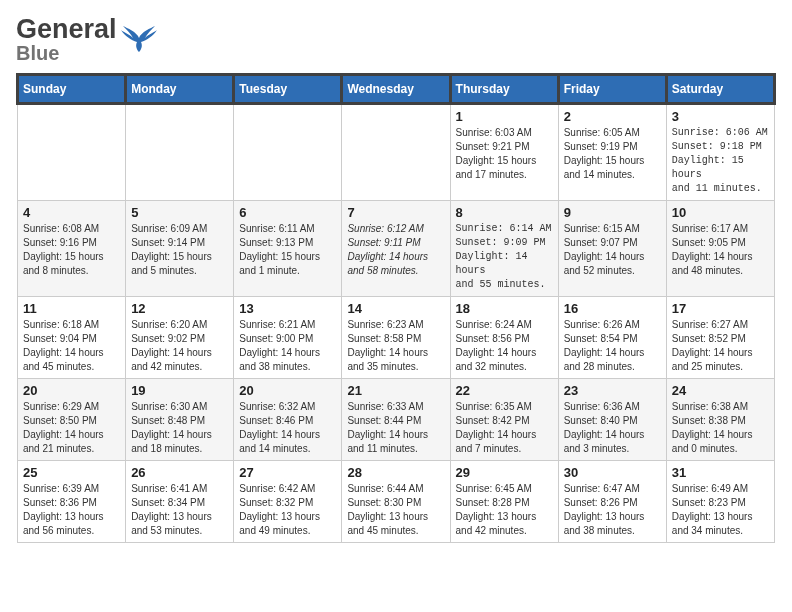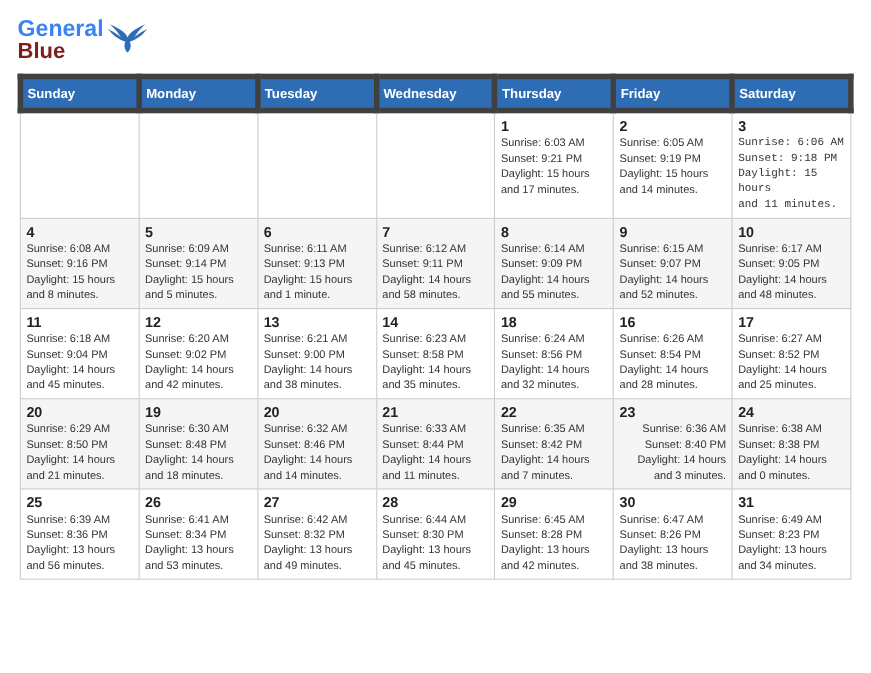--- a/index.html
+++ b/index.html
@@ -33,21 +33,21 @@
       border-collapse: collapse;
       font-size: 11px;
     }
     .calendar-table th {
       background-color: #2e6db4;
       color: #fff;
       padding: 6px 4px;
       text-align: left;
       font-size: 12px;
       font-weight: bold;
-      border: 5px solid #404040;
+      border: 3px solid #404040;
     }
     .calendar-table td {
       border: 1px solid #ccc;
       vertical-align: top;
       padding: 4px 5px;
       width: calc(100% / 7);
       min-height: 80px;
       background: #fff;
     }
     .calendar-table tr:nth-child(even) td {
@@ -82,22 +82,22 @@
     .logo-bird {
       margin-left: 4px;
     }
   </style>
 </head>
 <body>
 
 <div class="header-area">
   <div class="logo-wrapper">
     <div class="logo-name">
-      <span style="color:#3b82f6; font-size:21px; font-weight:bold;">General</span>
-      <span style="color:#7f1d1d; font-size:20px; font-weight:bold;">Blue</span>
+      <span style="color:#404040; font-size:27px; font-weight:bold;">General</span>
+      <span style="color:#737373; font-size:20px; font-weight:bold;">Blue</span>
     </div>
     <div class="logo-bird">
       <svg width="36" height="28" viewBox="0 0 36 28">
         <path d="M18 14 C20 8, 30 4, 34 2 C30 6, 26 10, 24 14 C28 10, 34 8, 36 6 C32 12, 26 16, 20 18 C22 22, 20 26, 18 28 C16 26, 14 22, 16 18 C10 16, 4 12, 0 6 C2 8, 8 10, 12 14 C10 10, 6 6, 2 2 C6 4, 16 8, 18 14Z" fill="#2e6db4"></path>
       </svg>
     </div>
   </div>
 </div>
 
 <table class="calendar-table">
@@ -157,28 +157,28 @@
         </td>
         <td>
           <div class="day-number">6</div>
           <div class="day-info" style="white-space: pre-line;">Sunrise: 6:11 AM
 Sunset: 9:13 PM
 Daylight: 15 hours
 and 1 minute.</div>
         </td>
         <td>
           <div class="day-number">7</div>
-          <div class="day-info" style="white-space: pre-line;">Sunrise: 6:12 AM
+          <div class="day-info" style="white-space: pre-line; font-style: italic;">Sunrise: 6:12 AM
 Sunset: 9:11 PM
 Daylight: 14 hours
 and 58 minutes.</div>
         </td>
         <td>
           <div class="day-number">8</div>
-          <div class="day-info" style="white-space: pre-line;">Sunrise: 6:14 AM
+          <div class="day-info" style="white-space: pre-line; font-family: Liberation Mono, monospace;">Sunrise: 6:14 AM
 Sunset: 9:09 PM
 Daylight: 14 hours
 and 55 minutes.</div>
         </td>
         <td>
           <div class="day-number">9</div>
           <div class="day-info" style="white-space: pre-line;">Sunrise: 6:15 AM
 Sunset: 9:07 PM
 Daylight: 14 hours
 and 52 minutes.</div>
@@ -273,21 +273,21 @@
         </td>
         <td>
           <div class="day-number">22</div>
           <div class="day-info" style="white-space: pre-line;">Sunrise: 6:35 AM
 Sunset: 8:42 PM
 Daylight: 14 hours
 and 7 minutes.</div>
         </td>
         <td>
           <div class="day-number">23</div>
-          <div class="day-info" style="white-space: pre-line; text-align: right;">Sunrise: 6:36 AM
+          <div class="day-info" style="white-space: pre-line;">Sunrise: 6:36 AM
 Sunset: 8:40 PM
 Daylight: 14 hours
 and 3 minutes.</div>
         </td>
         <td>
           <div class="day-number">24</div>
           <div class="day-info" style="white-space: pre-line;">Sunrise: 6:38 AM
 Sunset: 8:38 PM
 Daylight: 14 hours
 and 0 minutes.</div>

